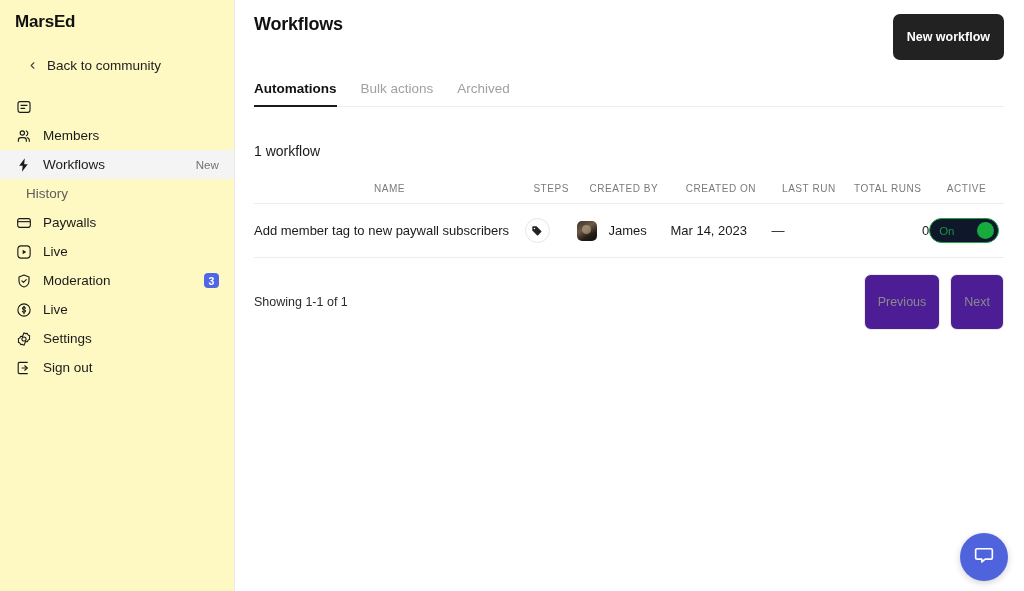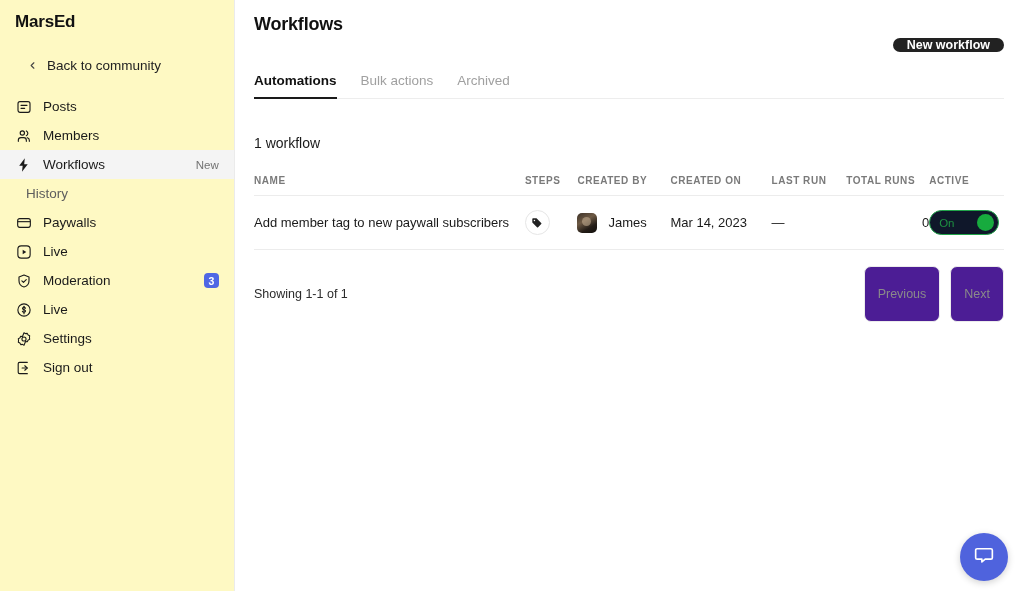--- a/index.html
+++ b/index.html
@@ -67,45 +67,44 @@
 
   .top-bar {
     display: flex; align-items: flex-start; justify-content: space-between;
     padding-top: 14px;
   }
   .page-title { font-size: 18px; font-weight: 700; letter-spacing: -0.2px; color: #111; }
   .btn-primary {
     background: #222222; color: #ffffff;
     font-size: 12.5px; font-weight: 600;
     border: none; border-radius: 7px;
-    padding: 0 14px; cursor: pointer;
+    padding: 16px 14px; cursor: pointer;
     font-family: "Liberation Sans", sans-serif;
     margin-right: 0px;
-    margin-top: 24px;
   }
 
   .tabs {
     display: flex; align-items: flex-end; gap: 24px;
     margin-top: 21px;
     border-bottom: 1px solid #ededed;
   }
   .tab {
     font-size: 13.5px; color: #a0a0a0;
     padding-bottom: 9px; cursor: pointer;
     border-bottom: 2px solid transparent; margin-bottom: -1px;
   }
   .tab.active { color: #111; font-weight: 600; border-bottom-color: #1a1a1a; }
 
   .count-line { font-size: 14px; color: #1a1a1a; margin-top: 36px; }
 
   table.wf { width: 100%; border-collapse: collapse; margin-top: 24px; }
   table.wf thead th {
-    font-size: 10px; font-weight: 700; letter-spacing: 0.55px;
+    font-size: 10px; font-weight: 400; letter-spacing: 0.55px;
     color: #7a7a7a; text-transform: uppercase;
-    text-align: left; padding: 0 0 9px 0;
+    text-align: center; padding: 0 0 9px 0;
     border-bottom: 1px solid #ececec;
     white-space: nowrap;
   }
   table.wf tbody td {
     padding: 14px 0; border-bottom: 1px solid #ececec;
     font-size: 13px; color: #1a1a1a; vertical-align: middle;
   }
   th.c-name, td.c-name { width: 268px; }
   th.c-steps, td.c-steps { width: 52px; }
   th.c-by,   td.c-by   { width: 92px; }
@@ -188,21 +187,20 @@
     <nav class="nav">
 
       <div class="nav-item">
         <span class="nav-ico">
           <svg width="16" height="16" viewBox="0 0 24 24" fill="none" stroke="currentColor" stroke-width="1.7">
               <rect x="3" y="4" width="18" height="16" rx="3"></rect>
               <line x1="7.5" y1="9.5" x2="16.5" y2="9.5" stroke-linecap="round"></line>
               <line x1="7.5" y1="14" x2="13" y2="14" stroke-linecap="round"></line>
             </svg>
         </span>
-        <span class="nav-label">Posts</span>
       </div>
 
       <div class="nav-item">
         <span class="nav-ico">
           <svg width="16" height="16" viewBox="0 0 24 24" fill="none" stroke="currentColor" stroke-width="1.7" stroke-linecap="round" stroke-linejoin="round">
               <path d="M15.5 20v-1.6a4 4 0 0 0-4-4h-4a4 4 0 0 0-4 4V20"></path>
               <circle cx="9.5" cy="7.5" r="3.2"></circle>
               <path d="M20 20v-1.6a4 4 0 0 0-3-3.85"></path>
               <path d="M15.5 4.4a4 4 0 0 1 0 7.2"></path>
             </svg>

